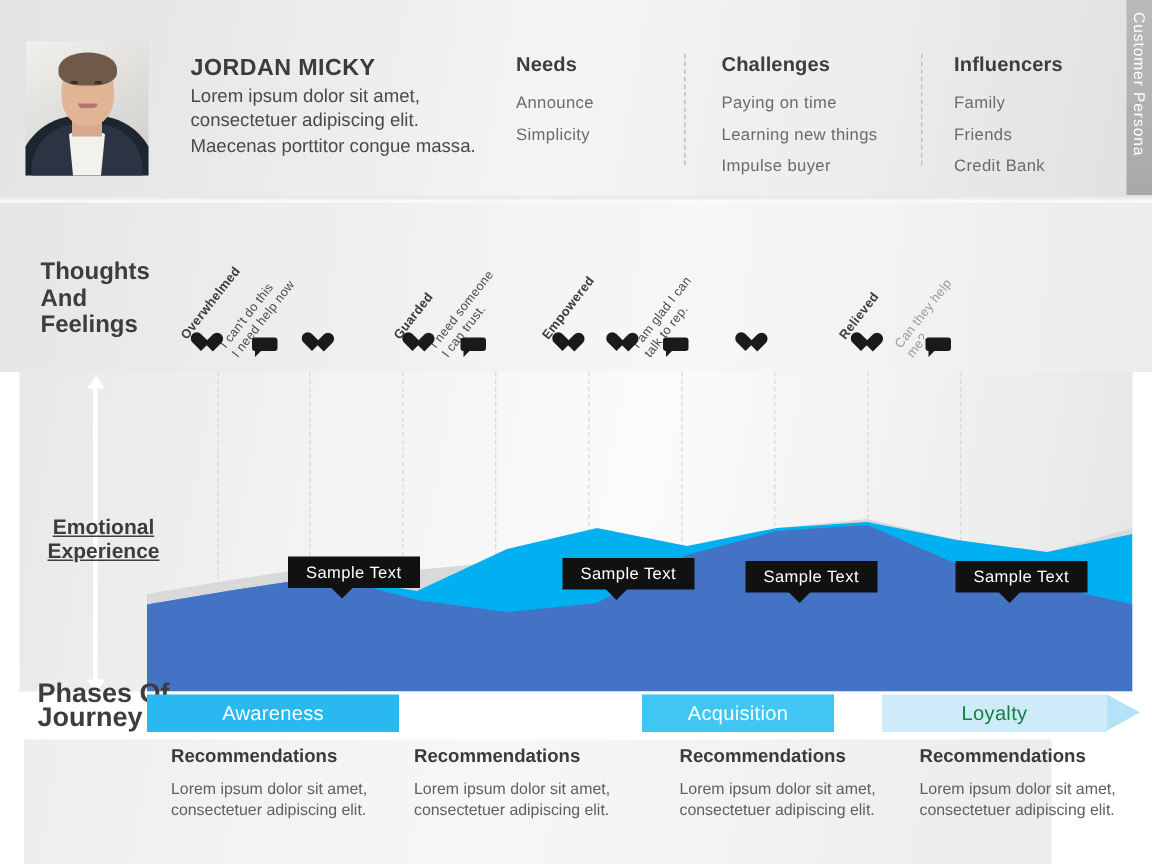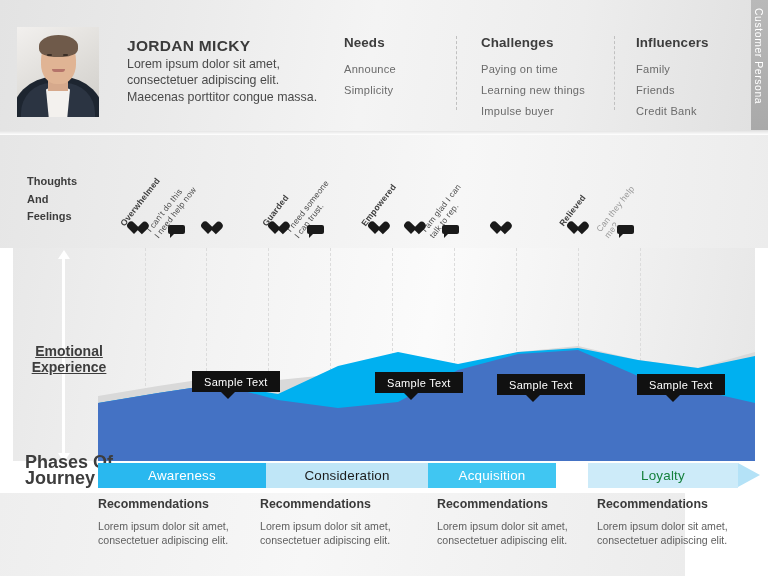--- a/index.html
+++ b/index.html
@@ -82,21 +82,21 @@
     position:absolute; left:13px; top:8px;
   }
 
   
   #thoughts-band {
     position:absolute; left:0; top:135px; width:768px; height:113px;
     background:linear-gradient(95deg,#e6e6e6 0%,#efefef 30%,#f7f7f7 60%,#ececec 100%);
   }
   #thoughts-label {
     position:absolute; left:27px; top:173px;
-    font-size:11px; font-weight:bold; line-height:17.5px; color:#3d3d3d;
+    font-size:16px; font-weight:bold; line-height:17.5px; color:#3d3d3d;
   }
   .rot-label {
     position:absolute; white-space:nowrap;
     font-size:8.6px; font-weight:bold; color:#3c3c3c;
     transform:rotate(-52deg); transform-origin:left bottom;
     letter-spacing:0.2px;
   }
   .rot-label.thin { font-weight:normal; color:#4a4a4a; font-size:8.4px; }
   .rot-label.faded { color:#9a9a9a; font-weight:normal; }
   .rot-label .l2 { display:block; }
@@ -169,21 +169,21 @@
     display:flex; align-items:center; justify-content:center;
     font-size:13.4px; letter-spacing:0.2px;
   }
   #phase-arrow-tip {
     position:absolute; right:0; top:0; width:0; height:0;
     border-top:12.5px solid transparent; border-bottom:12.5px solid transparent;
     border-left:22px solid #b4e2f7;
   }
 
   
-  #recs { position:absolute; left:0; top:493px; width:685px; height:83px;
+  #recs { position:absolute; left:16px; top:493px; width:685px; height:83px;
           background:linear-gradient(100deg,#eeeeee,#f7f7f7 45%,#ececec); }
   .rec { position:absolute; top:4px; width:160px; }
   .rec-title { font-size:12.4px; font-weight:bold; color:#3a3a3a; margin-bottom:8px; }
   .rec-body { font-size:10.6px; line-height:14px; color:#5f5f5f; }
   #rec0 { left:98px; } #rec1 { left:260px; } #rec2 { left:437px; } #rec3 { left:597px; }
 </style>
 </head>
 <body>
 
 <div id="header">
@@ -338,21 +338,20 @@
   <div>Journey</div>
 </div>
 
 <div class="sample-box" style="left:152px; top:371px;">Sample Text</div>
 <div class="sample-box" style="left:335px; top:372px;">Sample Text</div>
 <div class="sample-box" style="left:457px; top:374px;">Sample Text</div>
 <div class="sample-box" style="left:597px; top:374px;">Sample Text</div>
 
 <div id="phase-bar">
   <div class="phase-seg" style="left:0; width:168px; background:#29b8ef; color:#ffffff;">Awareness</div>
-  <div class="phase-seg" style="left:168px; width:162px; background:#bfe6f7; color:#1d1d1d;">Consideration</div>
   <div class="phase-seg" style="left:330px; width:128px; background:#40c6f2; color:#ffffff;">Acquisition</div>
   <div class="phase-seg" style="left:490px; width:150px; background:#cdebf9; color:#15803d;">Loyalty</div>
   <div id="phase-arrow-tip"></div>
 </div>
 
 <div id="recs">
   <div class="rec" id="rec0">
     <div class="rec-title">Recommendations</div>
     <div class="rec-body">Lorem ipsum dolor sit amet, consectetuer adipiscing elit.</div>
   </div>

